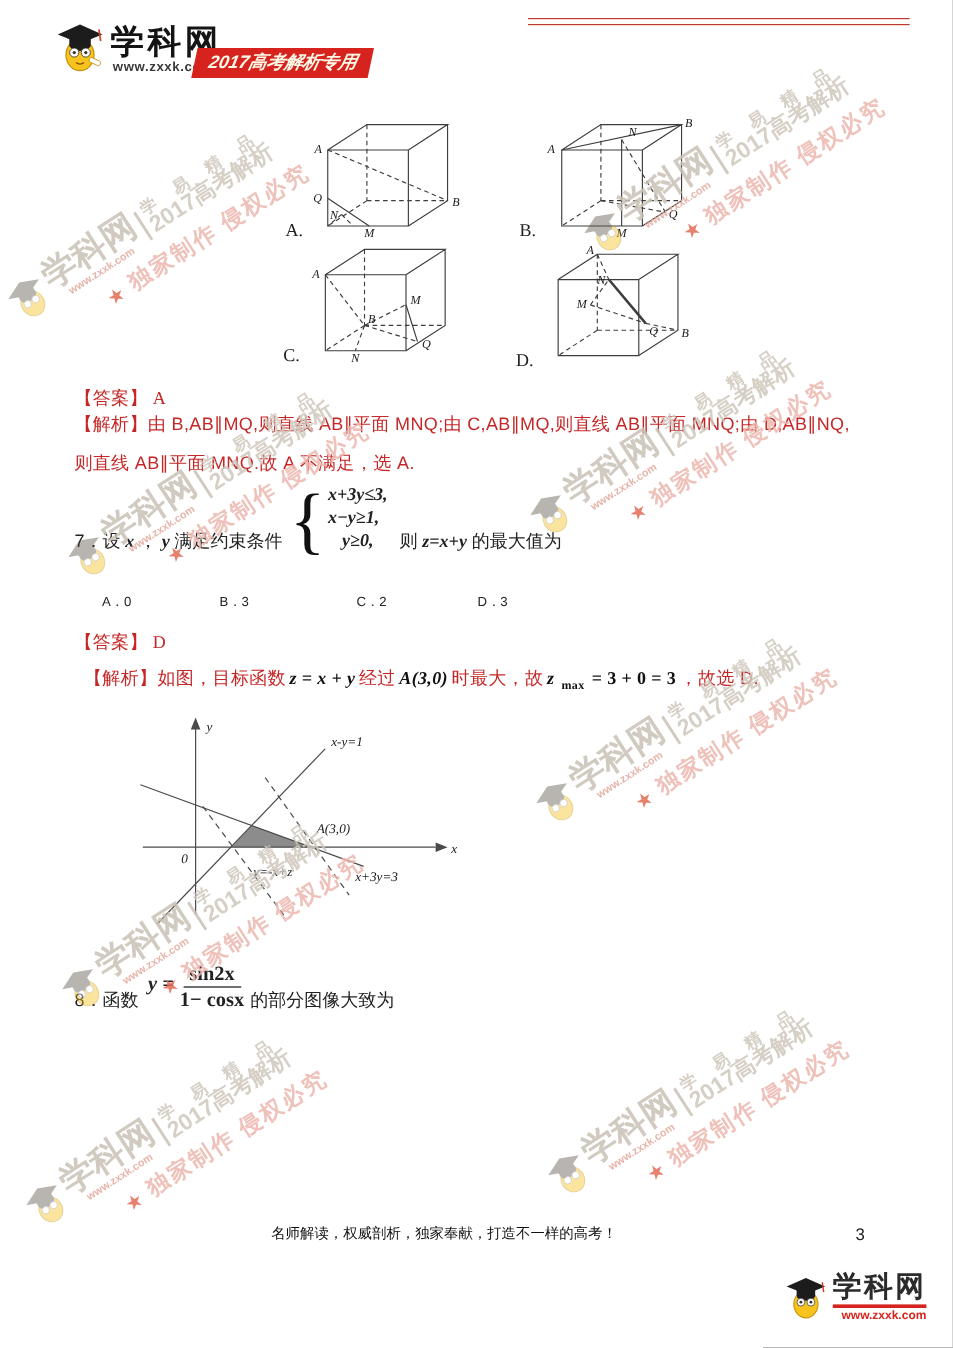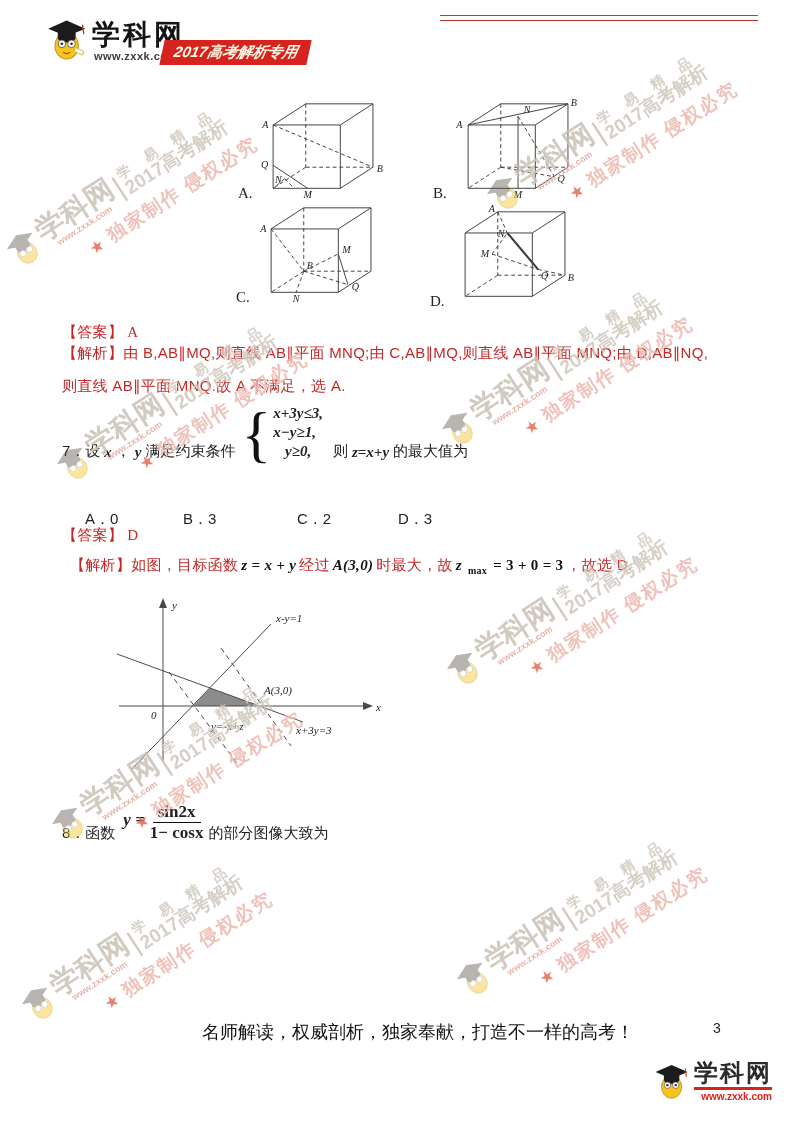--- a/index.html
+++ b/index.html
@@ -34,21 +34,21 @@
 
   
   .q7stem{display:flex;align-items:flex-end;white-space:nowrap;font-size:15px;}
   .brace{font-family:"Liberation Serif",serif;font-size:62px;line-height:56px;font-weight:normal;
          align-self:flex-end;margin:0 2px 0 6px;color:#111;}
   .sys{display:flex;flex-direction:column;line-height:19px;font-size:15px;margin-bottom:1px;}
   .sys span{font-family:"Liberation Serif",serif;font-weight:bold;font-style:italic;}
   .q7stem .seg{margin-bottom:1px;}
   .q7stem .m{font-family:"Liberation Serif",serif;font-style:italic;font-weight:bold;margin:0 4px 1px 4px;}
 
-  .optrow span{position:absolute;top:16px;font-size:15px;font-family:"Liberation Sans",sans-serif;}
+  .optrow span{position:absolute;top:0;font-size:11px;font-family:"Liberation Sans",sans-serif;}
 
   .an7 span{vertical-align:baseline;}
   .an7 .m{font-family:"Liberation Serif",serif;font-weight:bold;color:#111;margin:0 3px;}
   .an7 .mi{font-style:italic;}
   .an7 sub{font-size:10px;}
 
   
   .graph line,.graph path{stroke:#4a4a4a;stroke-width:1;fill:none;}
   .graph .dash{stroke-dasharray:5 4;}
   .graph .fillpoly{fill:#8c8c8c;stroke:none;}
@@ -57,21 +57,21 @@
 
   
   .q8{display:flex;align-items:flex-end;white-space:nowrap;font-size:15px;}
   .q8 .yeq{font-family:"Liberation Serif",serif;font-weight:bold;font-style:italic;font-size:17px;
            margin:0 5px 13px 8px;}
   .frac{display:inline-flex;flex-direction:column;align-items:center;margin-right:5px;}
   .frac span{font-family:Liberation Serif, serif;font-weight:bold;font-size:17px;line-height:20px;}
   .frac .top{border-bottom:1.6px solid #111;padding:0 5px;}
 
   
-  .footer-text{left:0;top:1020px;width:740px;text-align:center;font-size:18px;color:#111;padding-left:48px;}
+  .footer-text{left:0;top:1020px;width:740px;text-align:center;font-size:12px;color:#111;}
   .pagenum{left:713px;top:1020px;font-size:14px;}
   .flogo{left:652px;top:1058px;display:flex;align-items:center;}
   .flogo .fl-mascot{width:38px;height:46px;}
   .fl-col{display:flex;flex-direction:column;margin-left:4px;}
   .fl-brand{font-size:24px;font-weight:900;letter-spacing:2px;color:#2b2b2b;line-height:26px;}
   .fl-line{height:3px;background:#d6231e;margin-top:1px;}
   .fl-url{font-size:10px;font-weight:bold;color:#d6231e;text-align:right;margin-top:1px;}
 
   
   .wm{position:absolute;width:330px;transform:rotate(-33deg);opacity:.85;pointer-events:none;}

